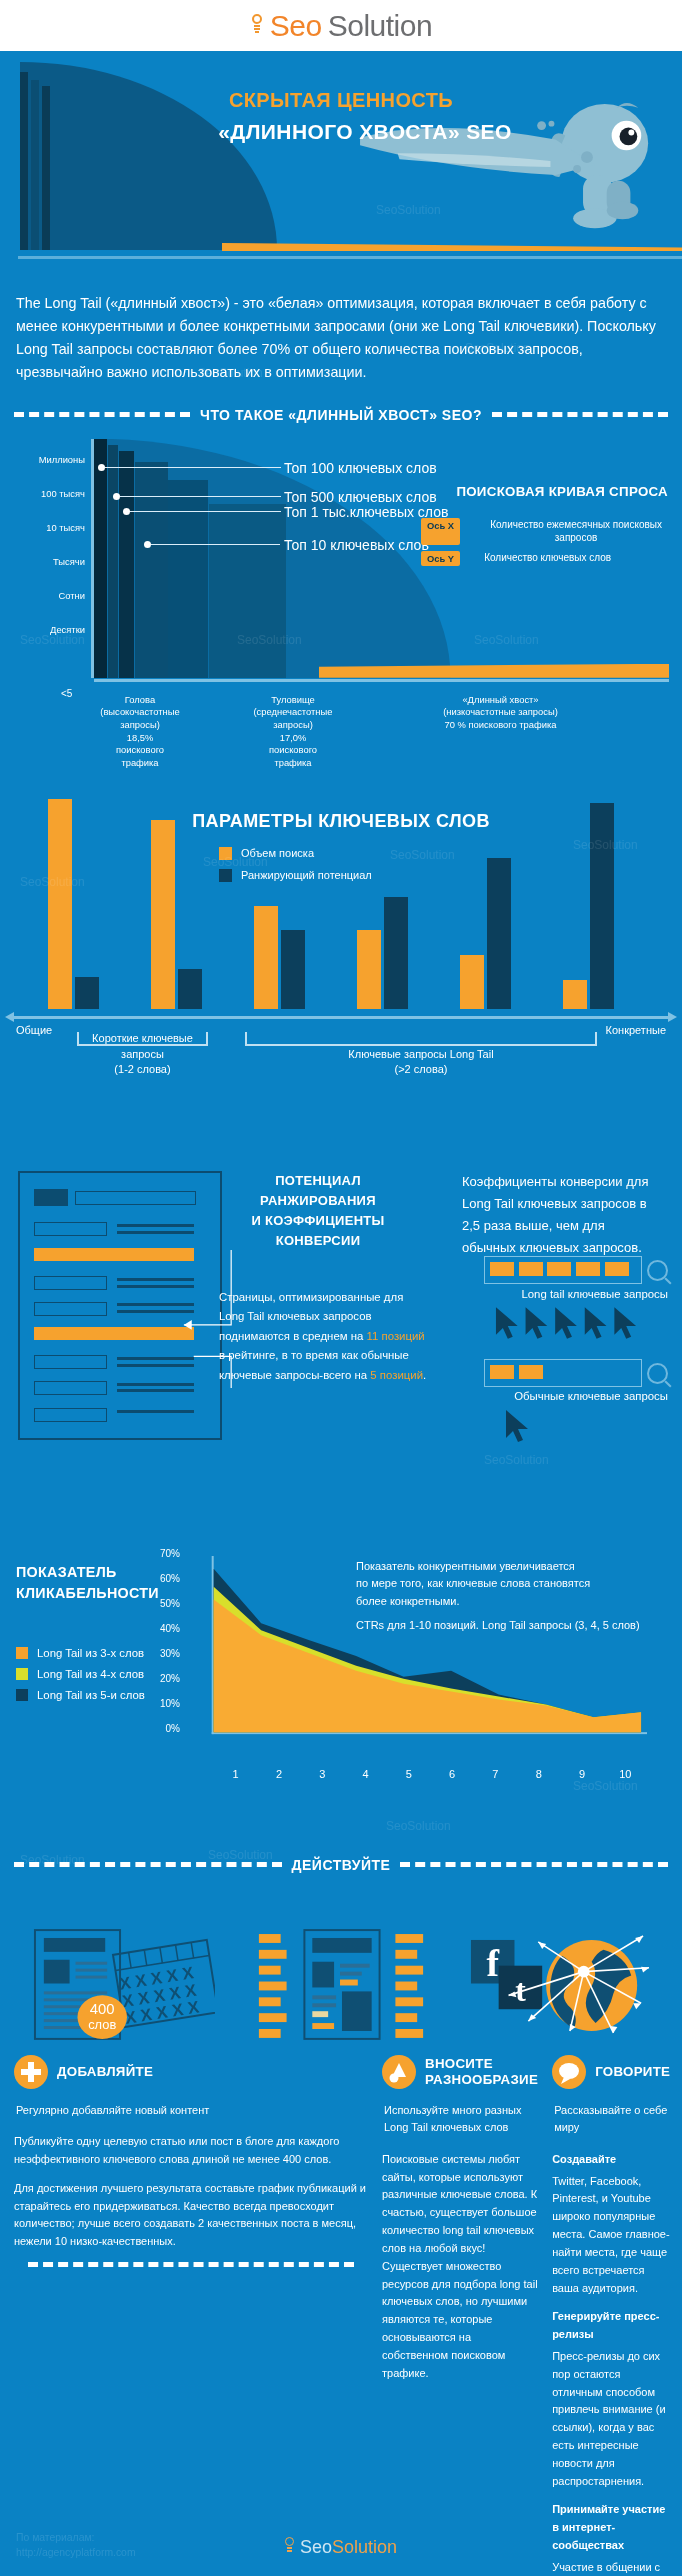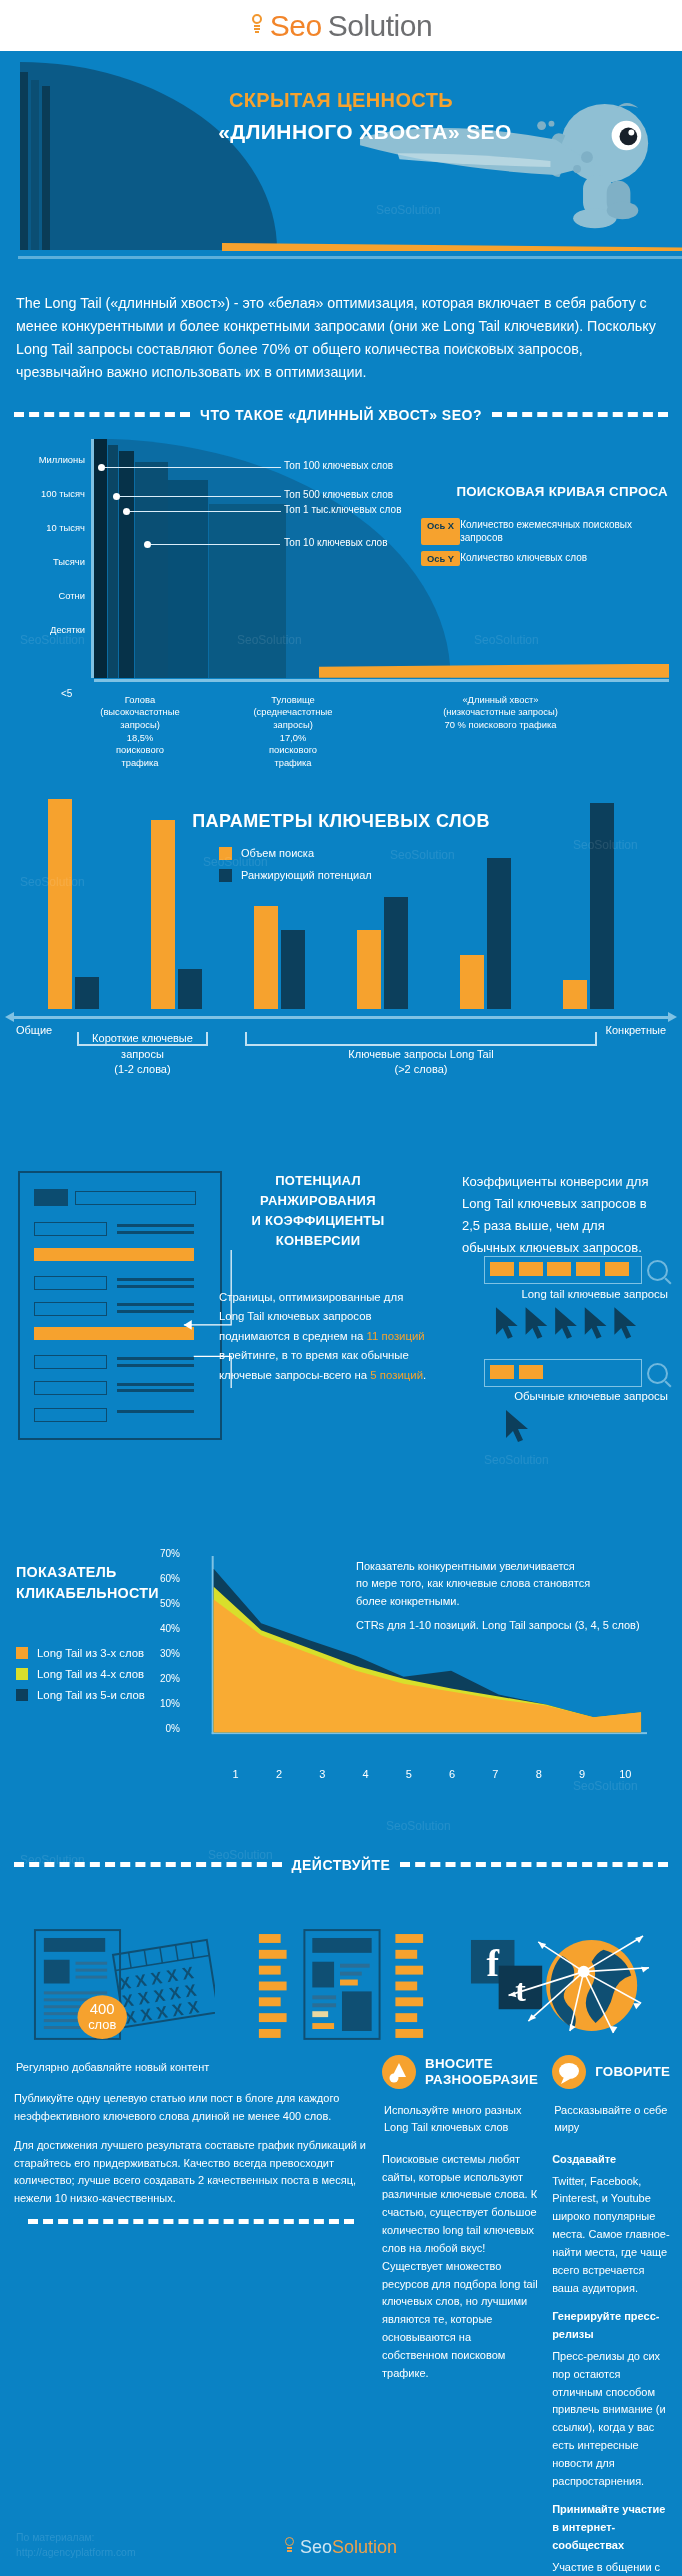--- a/index.html
+++ b/index.html
@@ -61,26 +61,26 @@
   .plot .hbar.v2{left:14px;width:10px;height:233px;background:#0a4665;}
   .plot .hbar.v3{left:25px;width:15px;height:227px;background:#063249;}
   .plot .hbar.v4{left:41px;width:33px;height:216px;background:#0a4f74;}
   .plot .hbar.v5{left:74px;width:40px;height:198px;background:#075077;}
   .plot .hbar.v6{left:115px;width:77px;height:174px;background:#0a5a84;}
   .plot .tail{position:absolute;left:225px;bottom:0;right:0;height:14px;background:#f6a22e;
     clip-path:polygon(0 22%,100% 0,100% 100%,0 100%);}
   .plot .baseline2{position:absolute;left:0;right:0;bottom:-4px;height:3px;background:#7fc2e4;}
   .lead{position:absolute;height:1px;background:#dbeefa;}
   .dot{position:absolute;width:7px;height:7px;border-radius:50%;background:#ffffff;}
-  .leadlbl{position:absolute;font-size:10px;color:#ffffff;white-space:nowrap;}
+  .leadlbl{position:absolute;font-size:14px;color:#ffffff;white-space:nowrap;}
   .curvetitle{position:absolute;right:14px;top:51px;font-size:13.3px;font-weight:bold;letter-spacing:0.3px;}
   .axisleg{position:absolute;right:14px;top:85px;width:247px;font-size:10px;}
-  .axisleg .row{display:flex;gap:0;margin-bottom:6px;}
+  .axisleg .row{display:flex;gap:24px;margin-bottom:6px;}
   .axisleg .tag{background:#f6a22e;color:#0a3a56;font-weight:bold;font-size:9.4px;padding:2px 6px;border-radius:2px;white-space:nowrap;}
-  .axisleg .txt{line-height:1.35;}
+  .axisleg .txt{line-height:1.35;text-align:center;}
   .lt5{position:absolute;left:61px;top:255px;font-size:10px;}
   .segs{position:absolute;top:261px;left:0;right:0;display:flex;}
   .seg{text-align:center;font-size:9.4px;line-height:1.35;}
   .seg.s1{width:158px;margin-left:61px;}
   .seg.s2{width:148px;}
   .seg.s3{width:267px;text-align:center;}
 
   
   .barsec{position:relative;height:306px;margin-top:30px;}
   .barsec .title{position:absolute;left:0;right:0;top:51px;text-align:center;font-size:18px;font-weight:bold;letter-spacing:0.4px;}
@@ -599,20 +599,28 @@
             <path d="M104 106 l0 -7 l6 3 z"></path>
           <path d="M62 96 l3 -7 l5 4 z"></path>
             <path d="M42 70 l6 -4 l2 6 z"></path>
         </g>
       </svg>
     </div>
 
     <div class="cards">
 
       <div class="card">
+        <div class="head">
+          <span class="circ">
+            <svg viewBox="0 0 34 34" width="34" height="34">
+                <path d="M14 7 h6 v7 h7 v6 h-7 v7 h-6 v-7 h-7 v-6 h7 z" fill="#ffffff"></path>
+              </svg>
+          </span>
+          <span class="hname">ДОБАВЛЯЙТЕ</span>
+        </div>
         <div class="sub">Регулярно добавляйте новый контент</div>
         <div class="body">
           <p>Публикуйте одну целевую статью или пост в блоге для каждого неэффективного ключевого слова длиной не менее 400 слов.</p>
           <p>Для достижения лучшего результата составьте график публикаций и старайтесь его придерживаться. Качество всегда превосходит количество; лучше всего создавать 2 качественных поста в месяц, нежели 10 низко-качественных.</p>
         </div>
         <div class="enddash"></div>
       </div>
 
       <div class="card">
         <div class="head">

